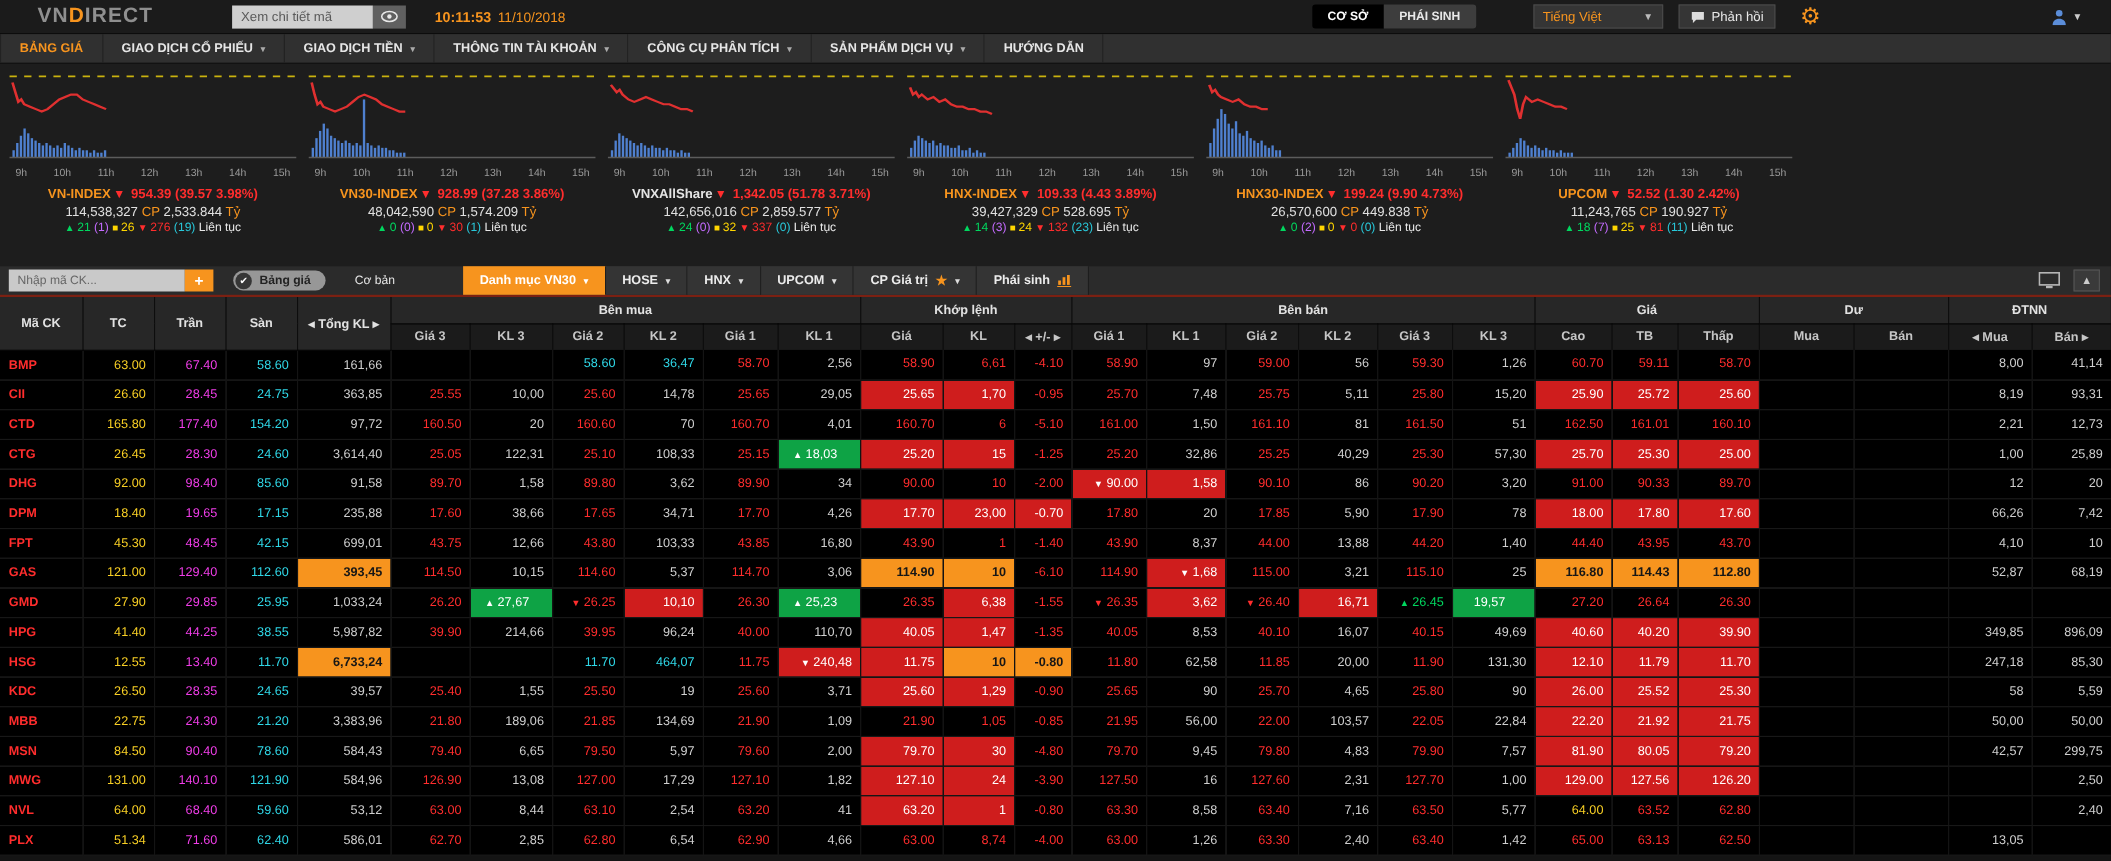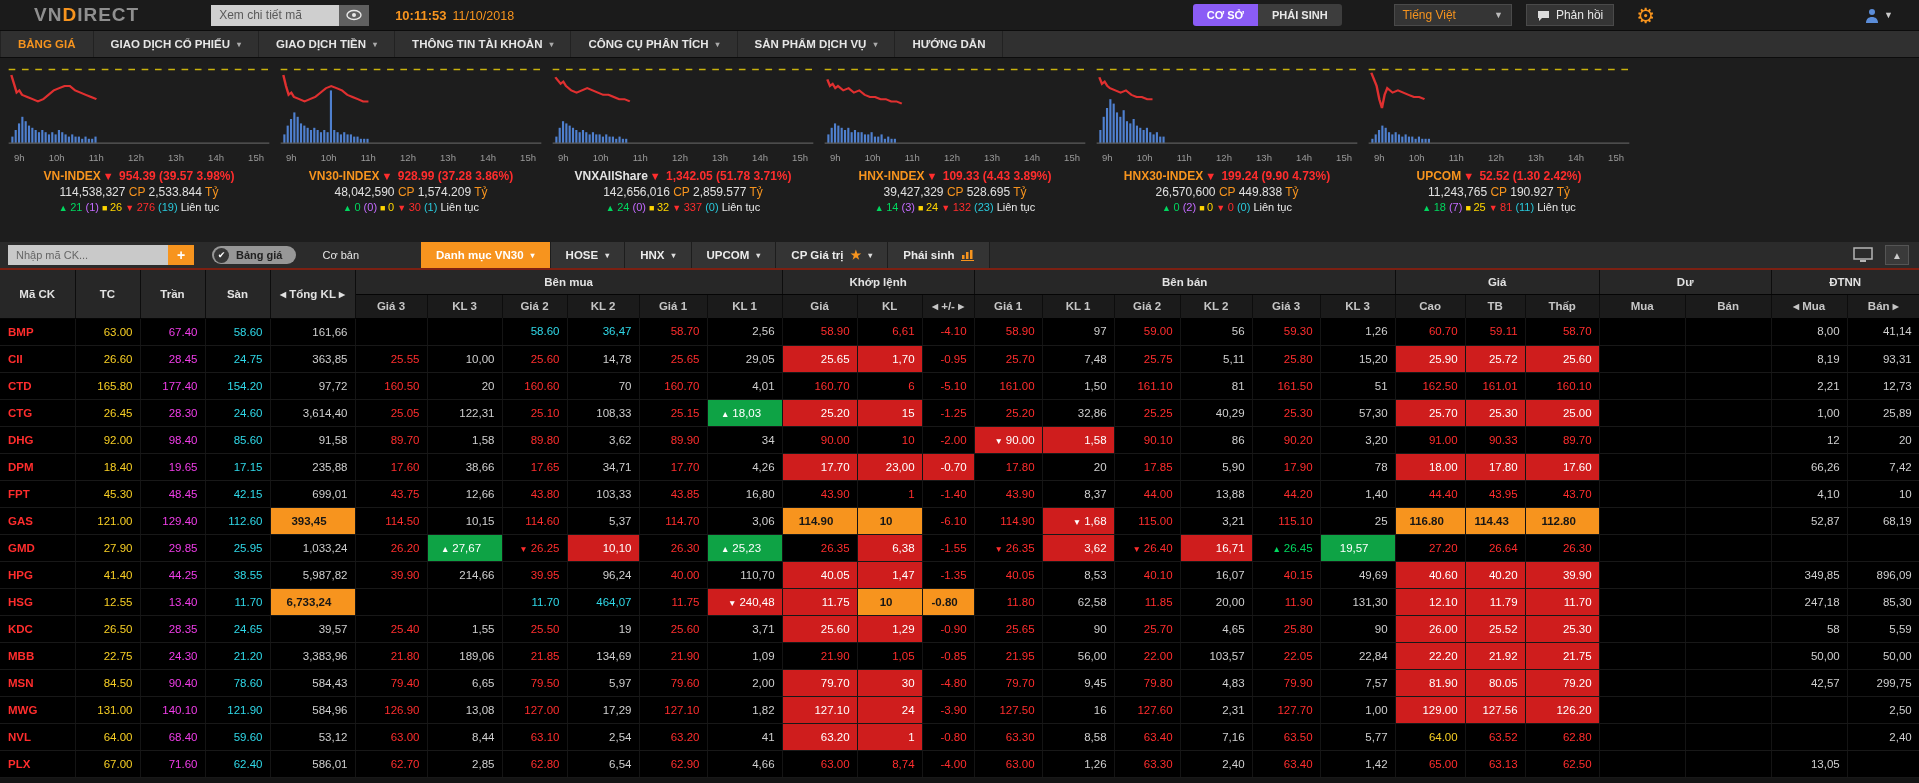--- a/index.html
+++ b/index.html
@@ -14,21 +14,21 @@
   .searchwrap { margin-left:72px; display:flex; height:21px; }
   .searchwrap input { width:128px; height:21px; border:0; background:#cfcfcf; color:#6d28d9;
      font-size:12px; padding:0 8px; font-family:"Liberation Sans",sans-serif; }
   .searchwrap input::placeholder { color:#5a5a5a; }
   .eyebtn { width:30px; height:21px; background:#606060; display:flex; align-items:center; justify-content:center; cursor:pointer; }
   .clock { margin-left:26px; font-size:12.5px; color:#f7941e; }
   .clock b { font-size:13px; margin-right:6px; }
   .tb-right { margin-left:auto; display:flex; align-items:center; }
   .mtoggle { display:flex; }
   .mtog { font-size:11px; font-weight:bold; color:#fff; padding:5px 14px; cursor:pointer; }
-  .mtog.on { background:#8b5cf6; border-radius:3px 0 0 3px; }
+  .mtog.on { background:#000000; border-radius:3px 0 0 3px; }
   .mtog.off { background:#3d3d3d; border-radius:0 3px 3px 0; color:#e8e8e8; }
   .langbox { margin-left:52px; background:#353535; border:1px solid #4a4a4a; color:#f7941e;
      font-size:12px; padding:3px 8px; display:flex; align-items:center; cursor:pointer;gap:28px; }
   .langbox .caret { color:#bbb; margin-left:10px; font-size:9px; }
   .fbbox { margin-left:14px; background:#353535; border:1px solid #4a4a4a; color:#e8e8e8;
      font-size:12px; padding:3px 10px; display:flex; align-items:center; gap:6px; cursor:pointer; }
   .gear { margin-left:22px; color:#f7941e; font-size:21px; cursor:pointer; line-height:1; }
   .userwrap { margin-left:210px; margin-right:26px; display:flex; align-items:center; gap:5px; cursor:pointer; }
   .userwrap .caret { color:#ccc; font-size:9px; }
 
@@ -91,21 +91,21 @@
   th.fh { background:#272727; color:#e2e2e2; }
   td { height:27px; font-size:11.5px; text-align:right; padding-right:7px;
      border-right:1px solid #141414; border-bottom:1px solid #181818; background:#000;
      white-space:nowrap; overflow:hidden; }
   td.codecell { text-align:left; padding-left:8px; font-weight:bold; color:#ff2d2d; cursor:pointer; }
   .gs { border-left:1px solid #383838 !important; }
   .c-r{color:#ff2d2d} .c-g{color:#00d75f} .c-y{color:#f8cf24} .c-c{color:#2fd8e8}
   .c-m{color:#f03de8} .c-w{color:#cfcfcf} .c-k{color:#161616}
   .f-r{background:#cf1d1d !important; color:#fff !important;}
   .f-g{background:#0ea345 !important; color:#fff !important;text-align:center;}
-  .f-o{background:#f7941e !important; color:#161616 !important; font-weight:bold;text-align:center;}
+  .f-o{background:#f7941e !important; color:#161616 !important; font-weight:bold;}
   .arw { font-size:8.5px; margin-right:3px; }
 </style>
 </head>
 <body>
 
 <div class="app">
 
   <div class="topbar">
     <div class="logo"><span>VN</span><span class="ld">D</span><span>IRECT</span></div>
     <div class="searchwrap">
@@ -1001,21 +1001,21 @@
           <td class="gs c-y"><span>64.00</span></td>
           <td class="c-r"><span>63.52</span></td>
           <td class="c-r"><span>62.80</span></td>
           <td class="gs"></td>
           <td></td>
           <td class="gs"></td>
           <td class="c-w"><span>2,40</span></td>
         </tr>
         <tr>
           <td class="codecell">PLX</td>
-          <td class="c-y"><span>67.00</span></td>
+          <td class="c-y"><span>51.34</span></td>
           <td class="c-m"><span>71.60</span></td>
           <td class="c-c"><span>62.40</span></td>
           <td class="c-w"><span>586,01</span></td>
           <td class="gs c-r"><span>62.70</span></td>
           <td class="c-w"><span>2,85</span></td>
           <td class="c-r"><span>62.80</span></td>
           <td class="c-w"><span>6,54</span></td>
           <td class="c-r"><span>62.90</span></td>
           <td class="c-w"><span>4,66</span></td>
           <td class="gs c-r"><span>63.00</span></td>

